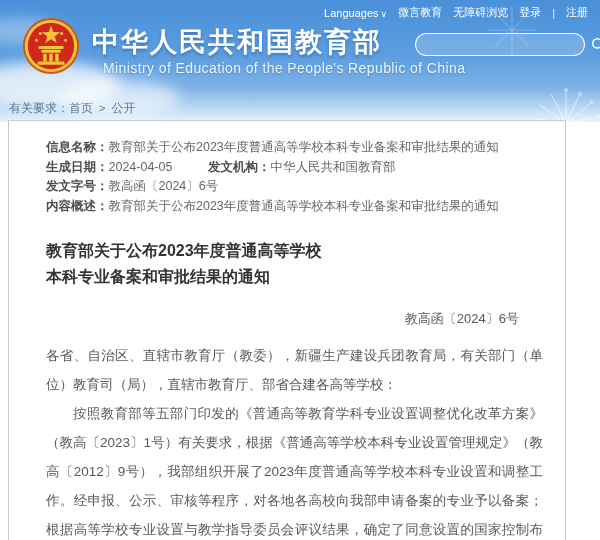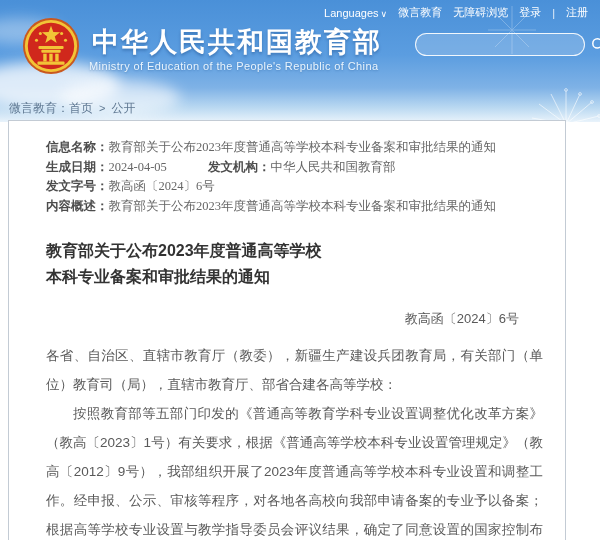--- a/index.html
+++ b/index.html
@@ -40,22 +40,22 @@
 
   
   .emblem { position: absolute; left: 22px; top: 17px; width: 58px; height: 58px; z-index: 4; }
 
   .site-title {
     position: absolute; left: 92px; top: 24px; z-index: 4;
     color: #ffffff; font-size: 27px; font-weight: bold; letter-spacing: 2px;
     text-shadow: 0 2px 3px rgba(26,74,134,0.45);
   }
   .site-subtitle {
-    position: absolute; left: 89px; top: 60px; z-index: 4;
-    color: #e9f4fd; font-size: 11px; letter-spacing: .4px;
+    position: absolute; left: 103px; top: 60px; z-index: 4;
+    color: #e9f4fd; font-size: 14px; letter-spacing: .4px;
     text-shadow: 0 1px 2px rgba(26,74,134,0.35);
   }
 
   
   .searchbox {
     position: absolute; right: 15px; top: 33px; z-index: 5;
     width: 170px; height: 23px; border-radius: 12px;
     border: 1px solid rgba(255,255,255,0.9);
     background: rgba(255,255,255,0.18);
     display: flex; align-items: center;
@@ -74,21 +74,21 @@
   .breadcrumb a { color: #5f7892; text-decoration: none; cursor: pointer; margin-top: 42px; }
   .breadcrumb .bsep { margin: 0 6px; font-size: 11px; }
 
   
   .panel {
     position: absolute; left: 8px; top: 120px; width: 558px; height: 430px;
     background: #ffffff; border: 1px solid #c3cbd4;
   }
   .panel-inner { padding: 17px 22px 0 37px; }
 
-  .meta { font-size: 12.5px; color: #666; line-height: 19.5px; font-family: Liberation Serif, serif; }
+  .meta { font-size: 12.5px; color: #666; line-height: 19.5px; }
   .meta .row { display: flex; white-space: nowrap; }
   .meta .lbl { font-weight: bold; color: #4d4d4d; }
   .meta .cell-1 { width: 188px; }
   .meta .cell-2 { width: 162px; }
 
   .doc-title {
     margin-top: 22px; 
     font-size: 16px; font-weight: bold; color: #333; line-height: 26px;
   }
   .doc-number {
@@ -194,21 +194,21 @@
       <span class="search-icon">
         <svg width="15" height="15" viewBox="0 0 15 15">
           <circle cx="6.4" cy="6.4" r="4.6" fill="none" stroke="#ffffff" stroke-width="1.5"></circle>
           <line x1="9.9" y1="9.9" x2="13.4" y2="13.4" stroke="#ffffff" stroke-width="1.5" stroke-linecap="round"></line>
         </svg>
       </span>
     </div>
   </div>
 
   <div class="breadcrumb">
-    <span>微言教育：</span><a>首页</a><span class="bsep">&gt;</span><a>公开</a>
+    <span>有关要求：</span><a>首页</a><span class="bsep">&gt;</span><a>公开</a>
   </div>
 
   <div class="panel">
     <div class="panel-inner">
 
       <div class="meta">
         <div class="row">
           <span class="lbl">信息名称：</span>
           <span>教育部关于公布2023年度普通高等学校本科专业备案和审批结果的通知</span>
         </div>

